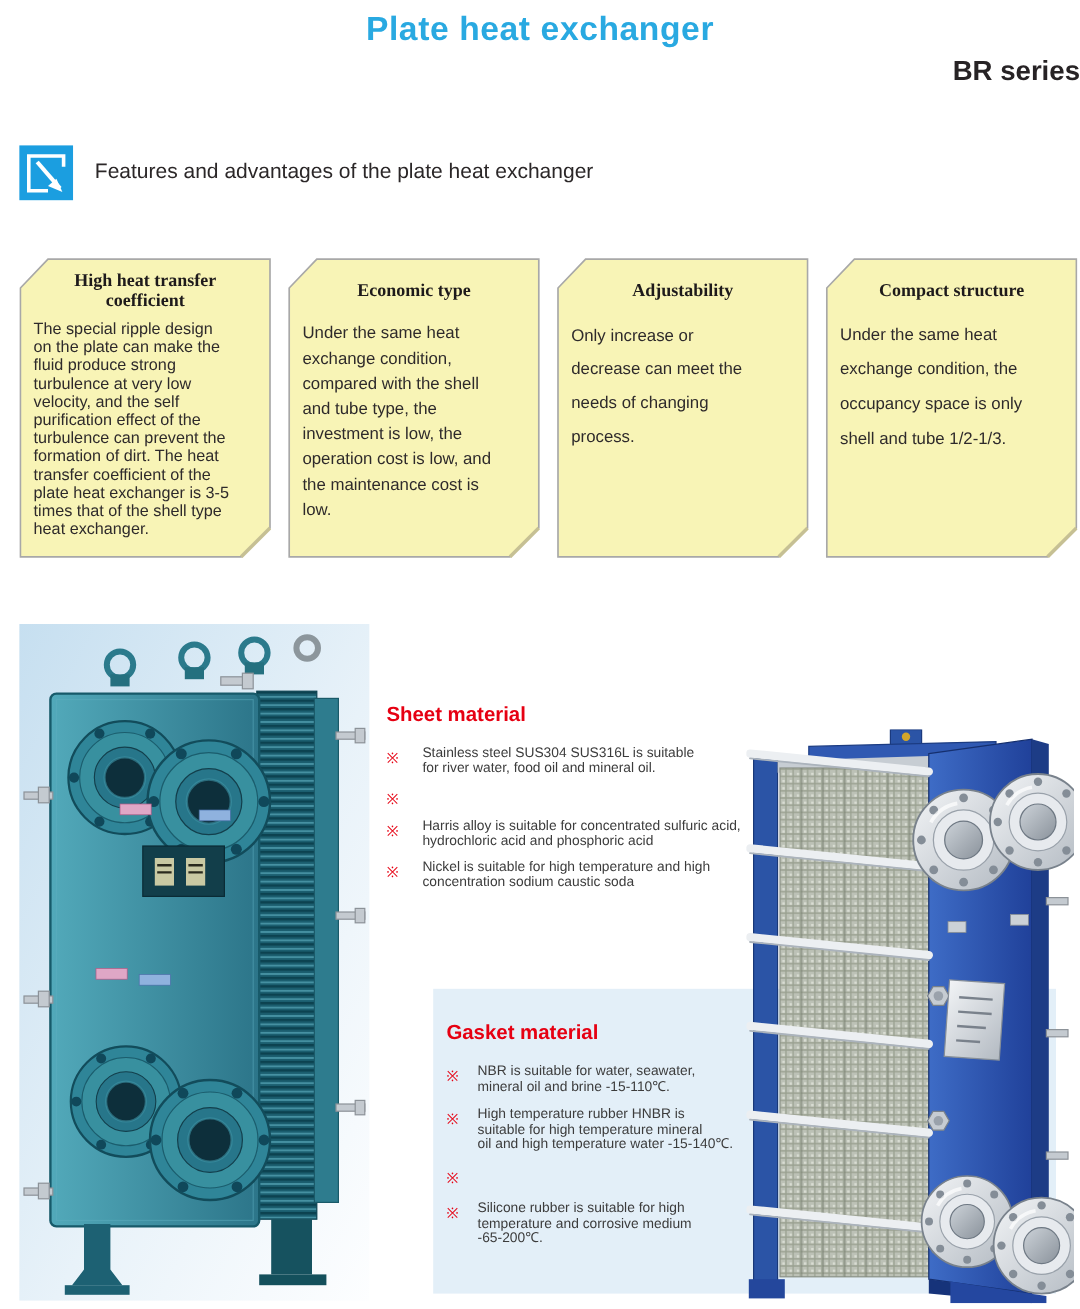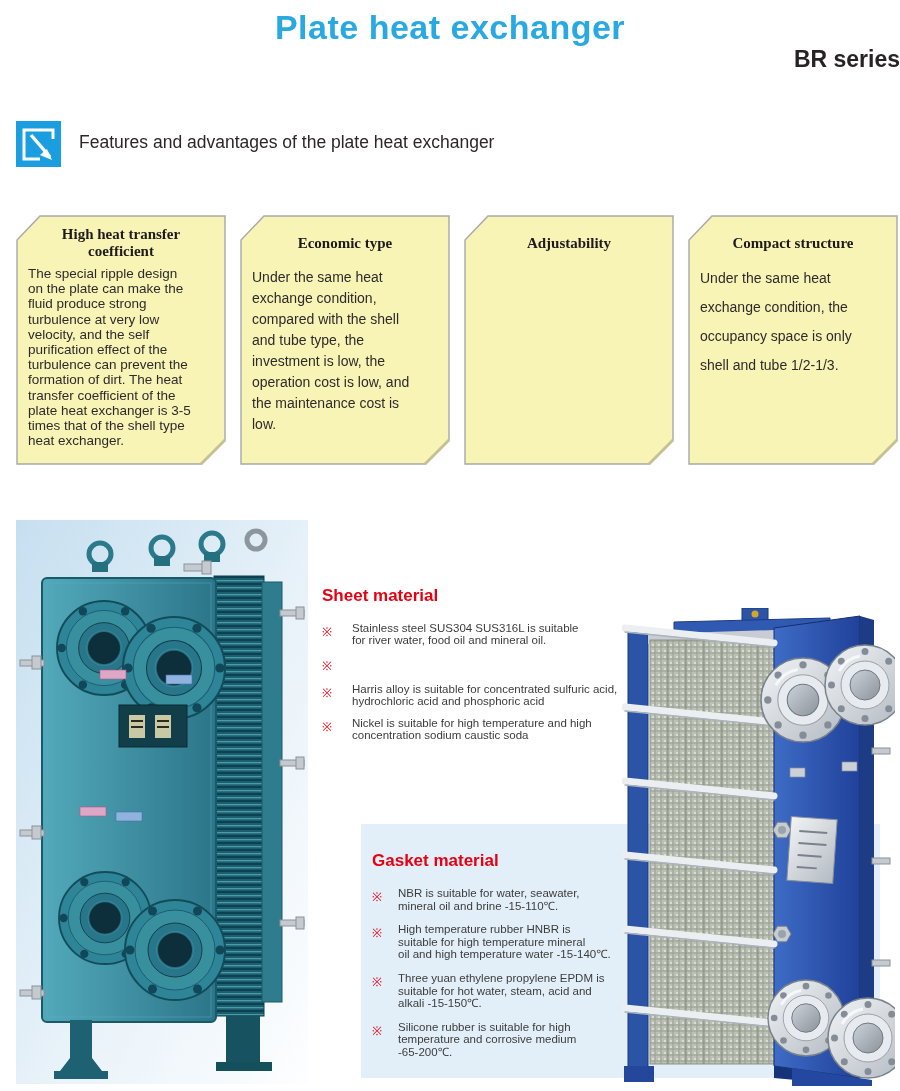--- a/index.html
+++ b/index.html
@@ -2,21 +2,21 @@
 <html><head>
 <meta charset="utf-8">
 <style>
   html,body{margin:0;padding:0;}
   body{
     width:900px;height:1091px;position:relative;background:#ffffff;
     font-family:"Liberation Sans", sans-serif;overflow:hidden;
   }
   .page-title{
     position:absolute;top:8px;left:0;width:100%;text-align:center;
-    font-size:34px;font-weight:bold;color:#29A9E1;letter-spacing:.5px;
+    font-size:28px;font-weight:bold;color:#29A9E1;letter-spacing:.5px;
   }
   .page-subtitle{
     position:absolute;top:46px;left:0;width:100%;text-align:right;
     font-size:23px;font-weight:bold;color:#272325;
   }
   .fh-icon{position:absolute;left:16px;top:121px;width:45px;height:46px;}
   .fh-label{
     position:absolute;left:79px;top:132px;font-size:17.5px;color:#2B2728;
   }
   .card{position:absolute;top:215px;width:210px;height:250px;}
@@ -100,20 +100,24 @@
 operation cost is low, and
 the maintenance cost is
 low.</div>
 </div>
 <div class="card c3">
   <svg class="card-bg" viewBox="0 0 210 250">
     <polygon points="24,1 209,1 209,225 185,249 1,249 1,25" fill="#F8F4B6" stroke="#A8A8A8" stroke-width="1.4"></polygon>
     <line x1="185" y1="249" x2="209" y2="225" stroke="#C6C094" stroke-width="3"></line>
   </svg>
   <div class="card-title">Adjustability</div>
+  <div class="card-body">Only increase or
+decrease can meet the
+needs of changing
+process.</div>
 </div>
 <div class="card c4">
   <svg class="card-bg" viewBox="0 0 210 250">
     <polygon points="24,1 209,1 209,225 185,249 1,249 1,25" fill="#F8F4B6" stroke="#A8A8A8" stroke-width="1.4"></polygon>
     <line x1="185" y1="249" x2="209" y2="225" stroke="#C6C094" stroke-width="3"></line>
   </svg>
   <div class="card-title">Compact structure</div>
   <div class="card-body"> Under the same heat
 exchange condition, the
 occupancy space is only
@@ -241,23 +245,20 @@
 mineral oil and brine -15-110℃.</span>
   </div>
   <div class="bullet">
     <span class="bullet-mark">※</span>
     <span class="bullet-text">High temperature rubber HNBR is
 suitable for high temperature mineral
 oil and high temperature water -15-140℃.</span>
   </div>
   <div class="bullet">
     <span class="bullet-mark">※</span>
-    <span class="bullet-text">Three yuan ethylene propylene EPDM is
-suitable for hot water, steam, acid and
-alkali -15-150℃.</span>
   </div>
   <div class="bullet">
     <span class="bullet-mark">※</span>
     <span class="bullet-text">Silicone rubber is suitable for high
 temperature and corrosive medium
  -65-200℃.</span>
   </div>
 </div>
 
 <div class="photo-right">

